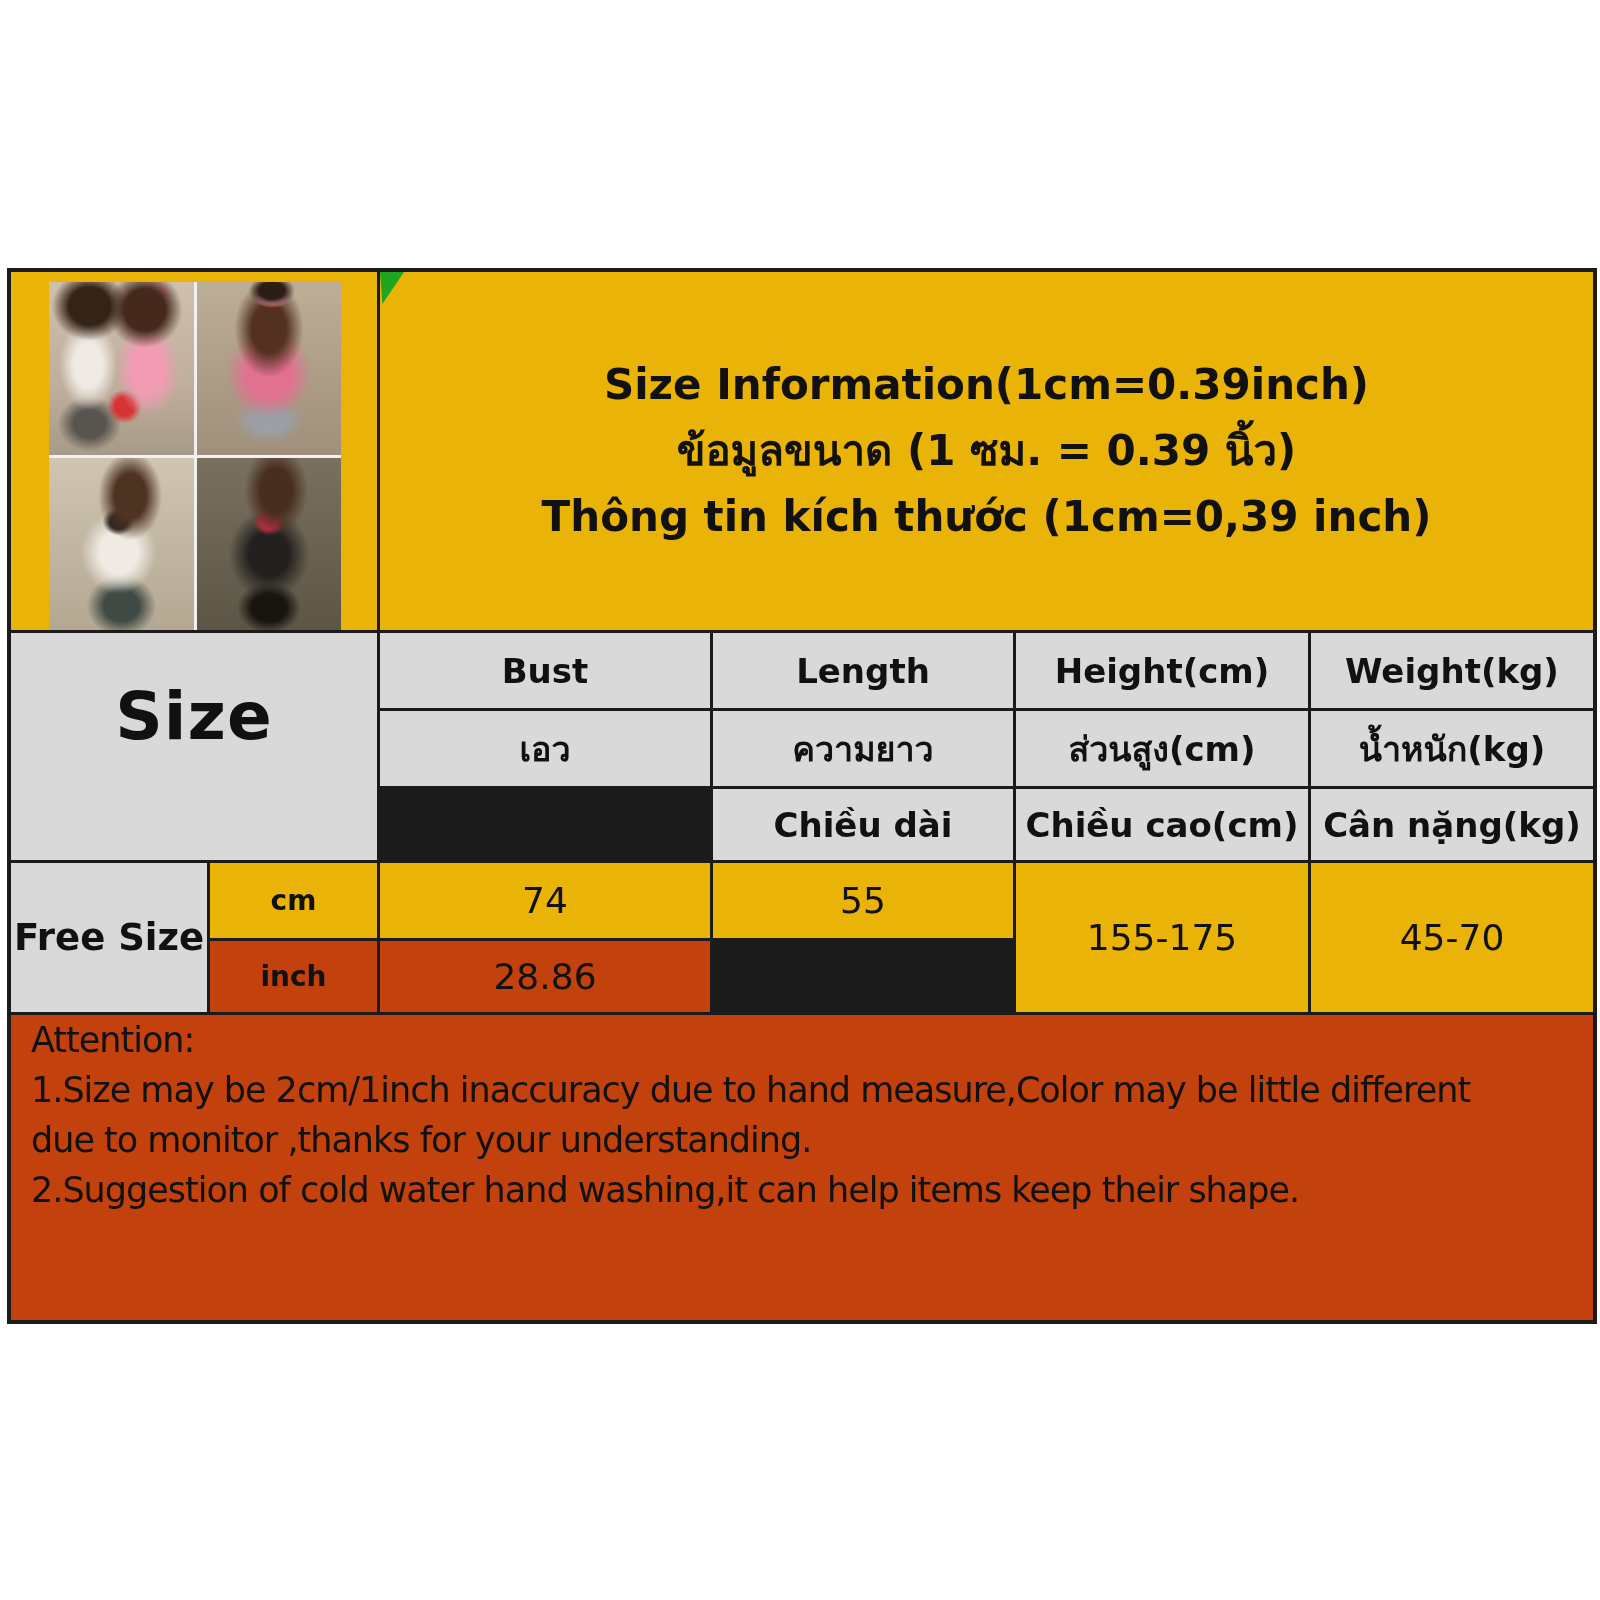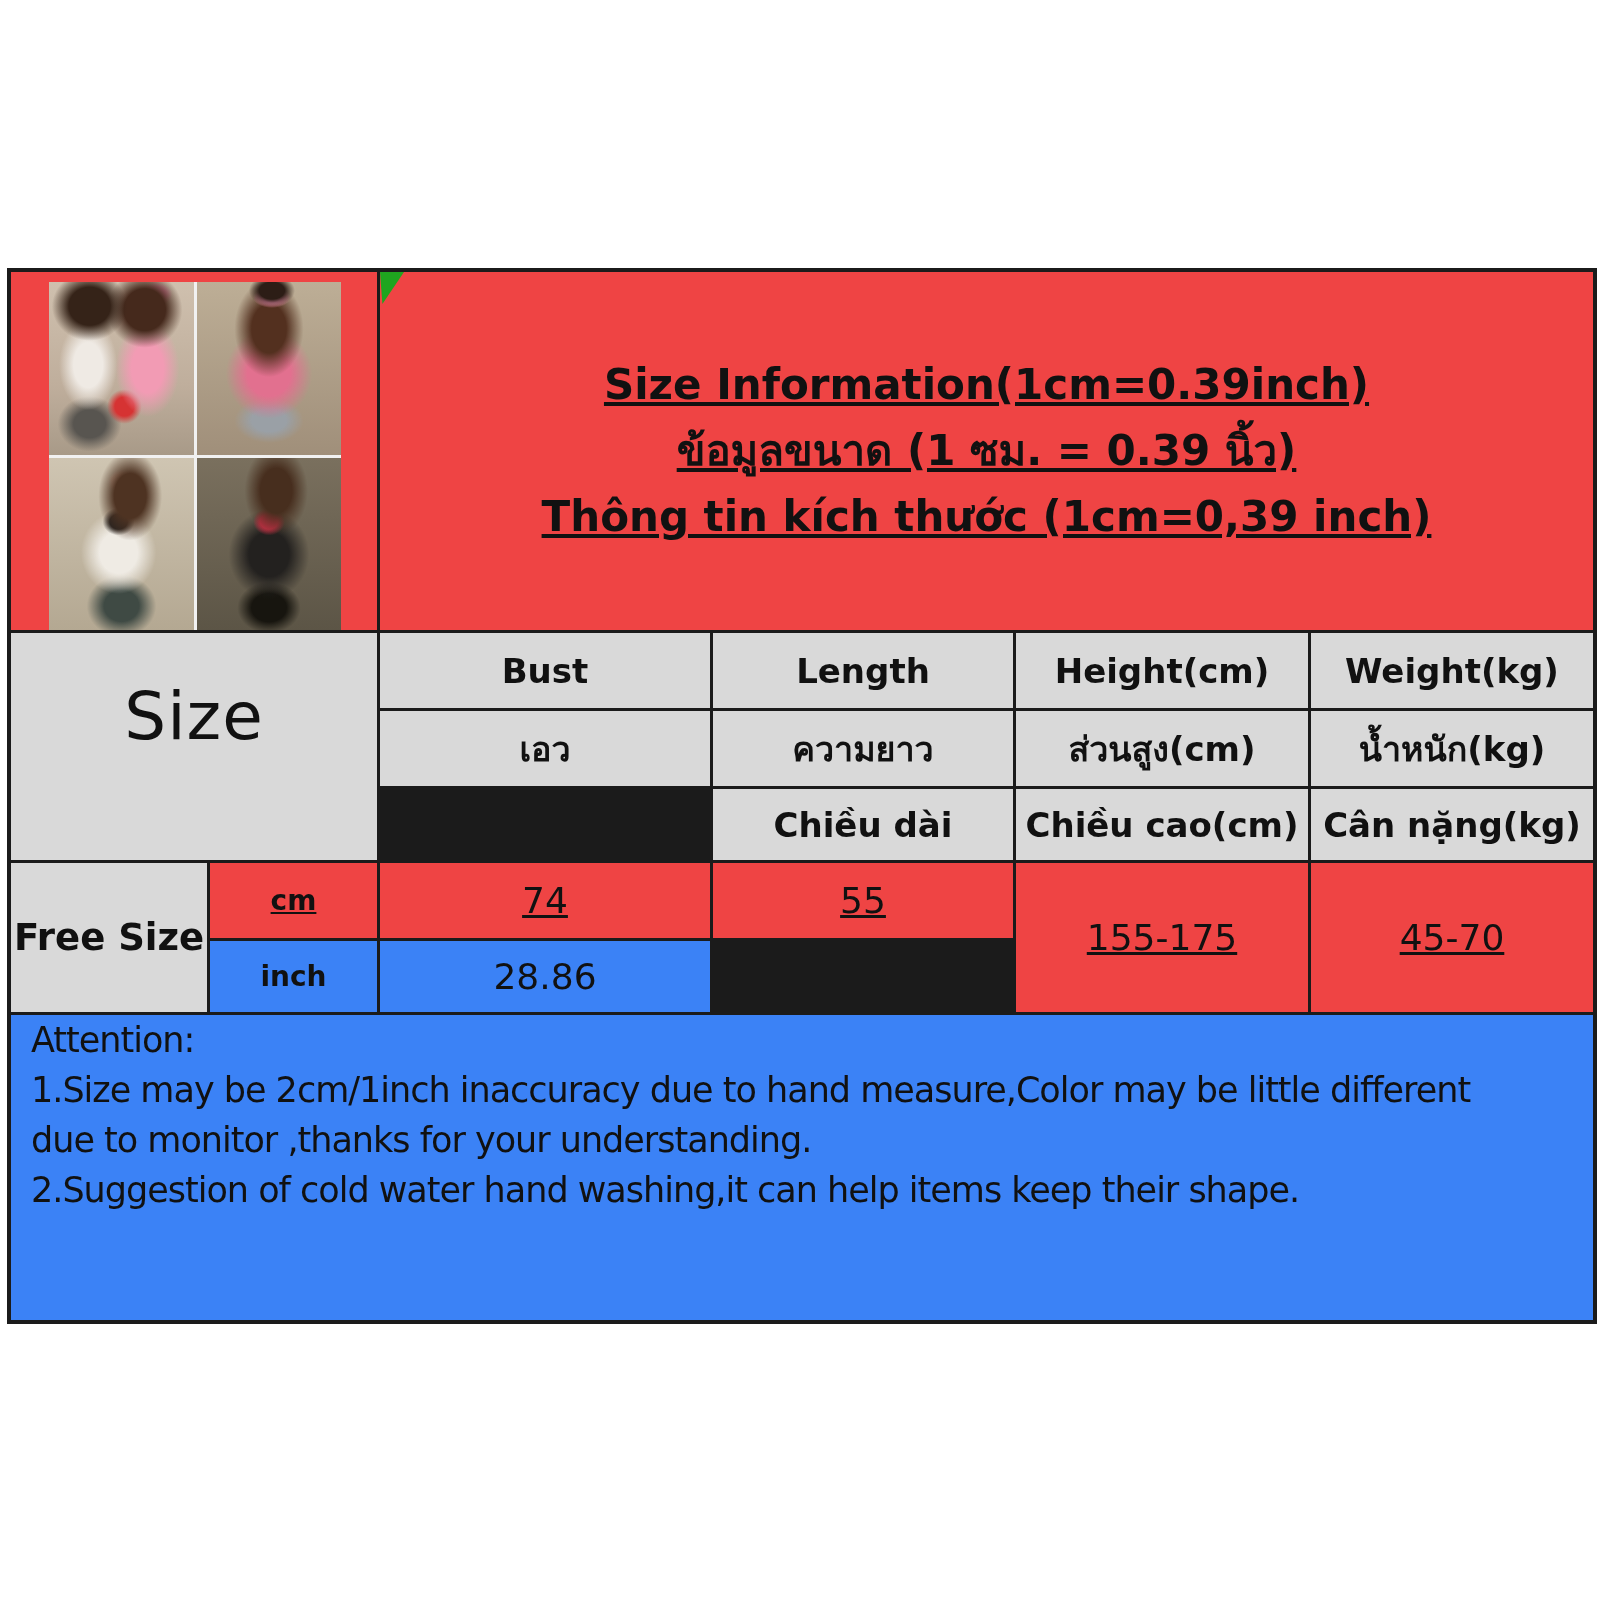--- a/index.html
+++ b/index.html
@@ -35,22 +35,22 @@
   }
   .cell {
     display: flex;
     align-items: center;
     justify-content: center;
     text-align: center;
     background: #ffffff;
     overflow: hidden;
   }
   .bg-gray  { background: #d9d9d9; }
-  .bg-light { background: #ef4444; text-decoration: underline; }
-  .bg-white { background: #3b82f6; }
+  .bg-light { background: #eab308; }
+  .bg-white { background: #c2410c; }
 
   .hdr   { font-weight: bold; font-size: 34px; }
   .val   { font-size: 36px; }
   .unit  { font-weight: bold; font-size: 28px; }
 
   
   .photo-cell {
     grid-row: 1;
     grid-column: 1 / span 2;
     position: relative;
@@ -121,21 +121,21 @@
     height: 32px;
     background: #1fa51f;
     -webkit-clip-path: polygon(0 0, 100% 0, 10% 100%);
     clip-path: polygon(0 0, 100% 0, 10% 100%);
   }
 
   
   .size-cell {
     grid-row: 2 / span 3;
     grid-column: 1 / span 2;
-    font-weight: normal;
+    font-weight: bold;
     font-size: 66px;
     letter-spacing: 1px;
     padding-bottom: 60px;
     box-sizing: border-box;
   }
   .freesize-cell {
     grid-row: 5 / span 2;
     grid-column: 1;
     font-weight: bold;
     font-size: 37px;

